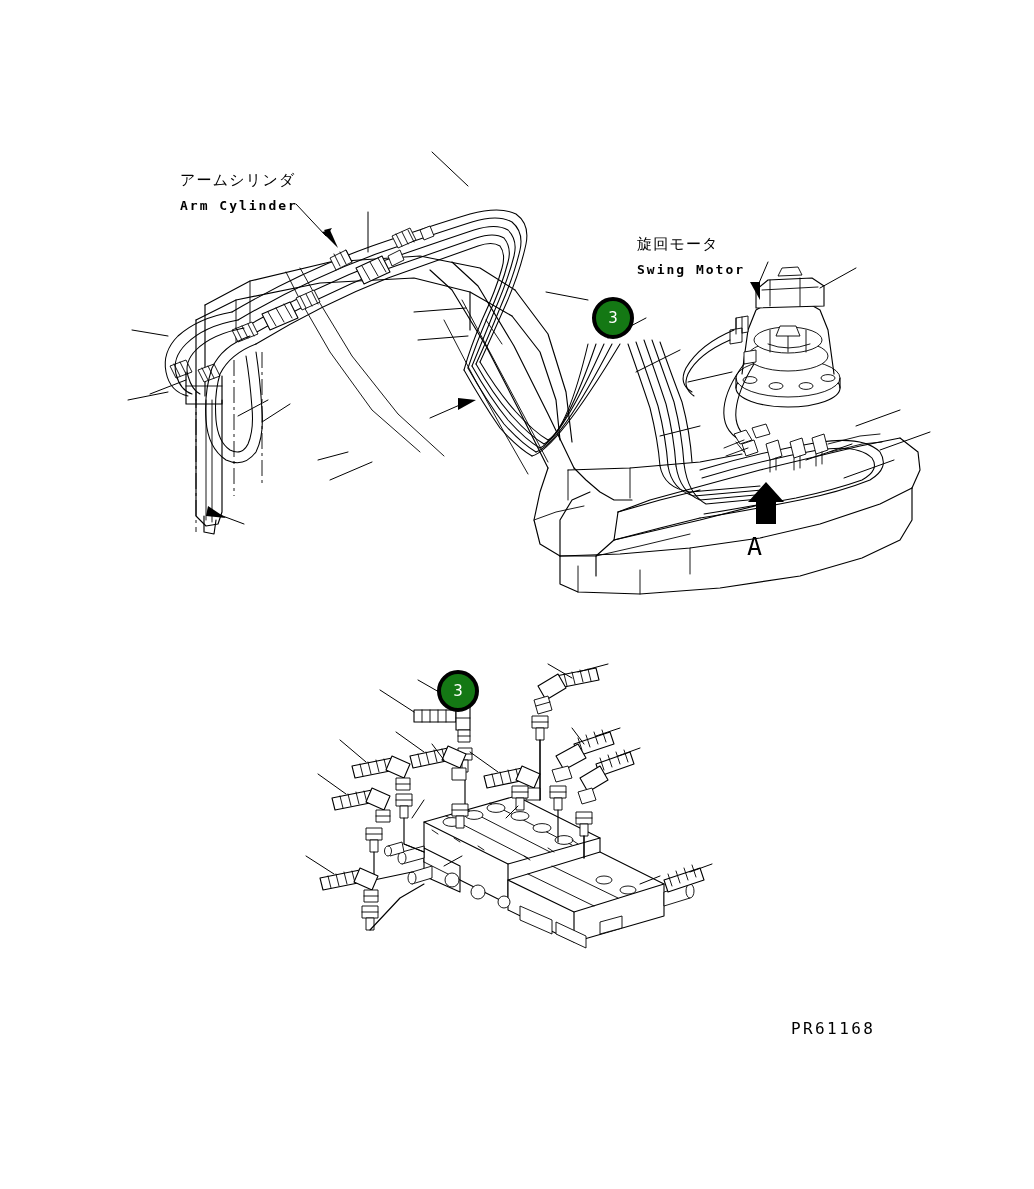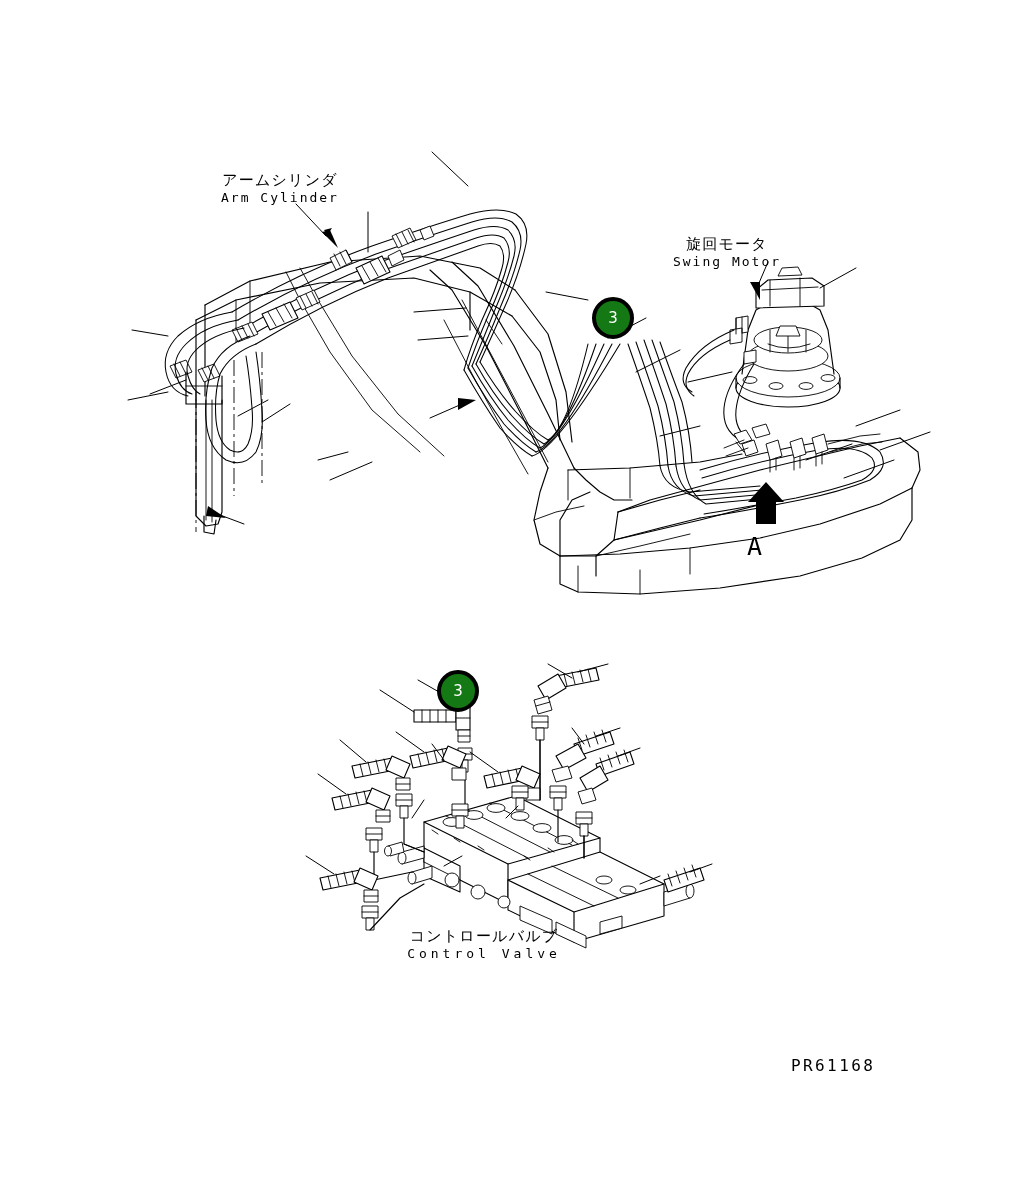--- a/index.html
+++ b/index.html
@@ -36,37 +36,37 @@
   .ln-h { fill: none; stroke: #000; stroke-width: 1.05; stroke-linecap: round; stroke-linejoin: round; }
   .lead { fill: none; stroke: #000; stroke-width: 1.0;  stroke-linecap: round; }
   .cl   { fill: none; stroke: #000; stroke-width: 0.9;  stroke-dasharray: 16 4 3 4; stroke-linecap: butt; }
   .solidblk { fill: #000; stroke: none; }
   .wht  { fill: #ffffff; stroke: #000; stroke-width: 1.1; stroke-linejoin: round; }
   .wht-t{ fill: #ffffff; stroke: #000; stroke-width: 0.9; stroke-linejoin: round; }
 
   
   .label {
     position: absolute;
-    text-align: center;
     white-space: nowrap;
     line-height: 1.18;
     color: #000;
     user-select: none;
   }
   .lbl-jp {
     font-family: "DejaVu Sans", "Liberation Sans", sans-serif;
     font-size: 15px;
     letter-spacing: 1.2px;
     font-weight: 500;
   }
   .lbl-en {
     font-family: "DejaVu Sans Mono", "Liberation Mono", monospace;
     font-size: 13px;
     letter-spacing: 2.0px;
-    font-weight: 400;
+    font-weight: 700;
+    margin-top: 8px;
   }
   .lbl-en-wide { letter-spacing: 4.0px; }
   .view-letter {
     position: absolute;
     font-family: "DejaVu Sans Mono", "Liberation Mono", monospace;
     font-size: 25px;
     letter-spacing: 1px;
   }
   .detail-cap-jp {
     font-family: "DejaVu Sans", "Liberation Sans", sans-serif;
@@ -76,21 +76,20 @@
   .detail-cap-en {
     font-family: "DejaVu Sans Mono", "Liberation Mono", monospace;
     font-size: 12px;
     letter-spacing: 2.6px;
   }
   .sheet-code {
     position: absolute;
     font-family: "DejaVu Sans Mono", "Liberation Mono", monospace;
     font-size: 16px;
     letter-spacing: 2.4px;
-    margin-top: 37px;
   }
 
   
   .callout {
     position: absolute;
     width: 42px;
     height: 42px;
     border-radius: 50%;
     background: #147814;
     border: 4px solid #000000;
@@ -567,24 +566,20 @@
     <div class="lbl-en">Arm Cylinder</div>
   </div>
 
   <div class="label" style="left:637px; top:236px; width:180px;">
     <div class="lbl-jp">旋回モータ</div>
     <div class="lbl-en">Swing Motor</div>
   </div>
 
 
 
-  <div class="label" style="left:379px; top:928px; width:210px;">
-    <div class="lbl-jp">コントロールバルブ</div>
-    <div class="lbl-en lbl-en-wide">Control Valve</div>
-  </div>
 
 
   <div class="view-letter" style="left:747px; top:532px;">A</div>
 
   <div class="sheet-code" style="left:791px; top:1019px;">PR61168</div>
 
   <div class="callout" style="left:592px; top:297px;">
     <span>3</span>
   </div>
 

